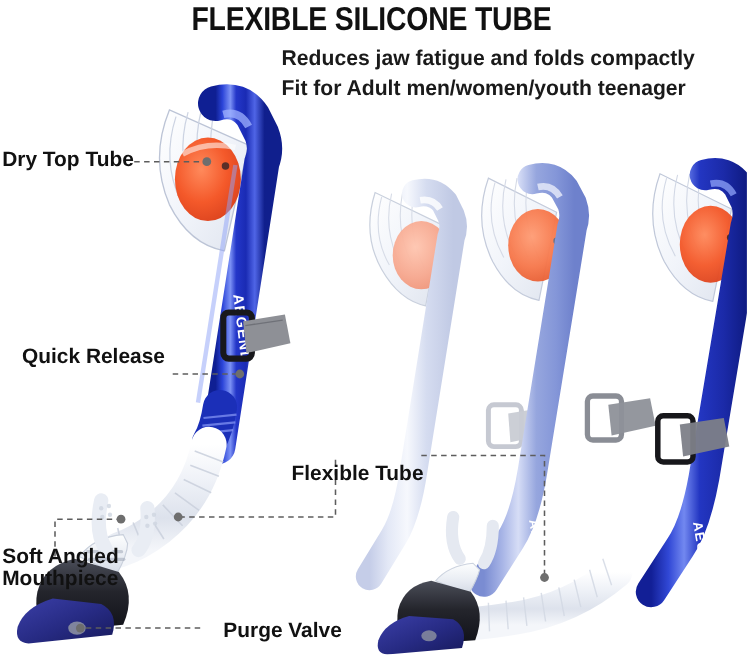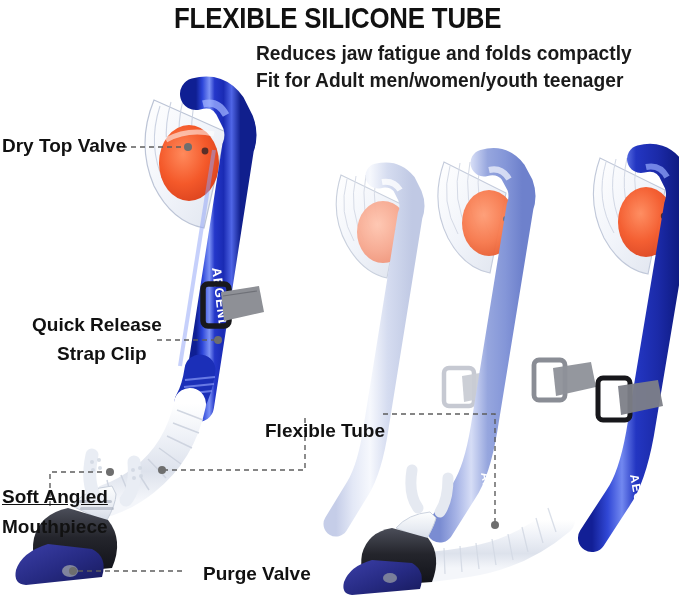--- a/index.html
+++ b/index.html
@@ -35,24 +35,24 @@
 
   .callout {
     position: absolute;
     font-size: 19px;
     font-weight: 700;
     color: #111111;
     white-space: nowrap;
     line-height: 1.35;
   }
   #lbl-drytop      { left: 2px;   top: 133px; }
-  #lbl-quick       { left: 32px;  top: 312px; }
+  #lbl-quick       { left: 20px;  top: 312px; }
   #lbl-strap       { left: 57px;  top: 341px; }
   #lbl-flex        { left: 265px; top: 418px; }
-  #lbl-soft        { left: 2px;   top: 484px; text-decoration: underline; }
+  #lbl-soft        { left: 2px;   top: 494px; }
   #lbl-mouth       { left: 2px;   top: 514px; }
   #lbl-purge       { left: 203px; top: 561px; }
 
   
   svg.leaders { position: absolute; inset: 0; width: 679px; height: 595px; pointer-events: none; }
   .dash { fill: none; stroke: #5d5d5d; stroke-width: 1.4; stroke-dasharray: 5 4; }
   .dot  { fill: #6e6e6e; }
 
   
   svg.art { position: absolute; inset: 0; width: 679px; height: 595px; }
@@ -310,21 +310,20 @@
     <circle class="dot" cx="110" cy="472" r="4"></circle>
 
     <path class="dash" d="M182 571 L76 571"></path>
     <circle class="dot" cx="73" cy="571" r="4"></circle>
   </svg>
 
   <div class="title">FLEXIBLE SILICONE TUBE</div>
   <div class="subtitle" id="sub1">Reduces jaw fatigue and folds compactly</div>
   <div class="subtitle" id="sub2">Fit for Adult men/women/youth teenager</div>
 
-  <div class="callout" id="lbl-drytop">Dry Top Valve</div>
+  <div class="callout" id="lbl-drytop">Dry Top Tube</div>
   <div class="callout" id="lbl-quick">Quick Release</div>
-  <div class="callout" id="lbl-strap">Strap Clip</div>
   <div class="callout" id="lbl-flex">Flexible Tube</div>
   <div class="callout" id="lbl-soft">Soft Angled</div>
   <div class="callout" id="lbl-mouth">Mouthpiece</div>
   <div class="callout" id="lbl-purge">Purge Valve</div>
 
 </div>
 
 </body></html>

